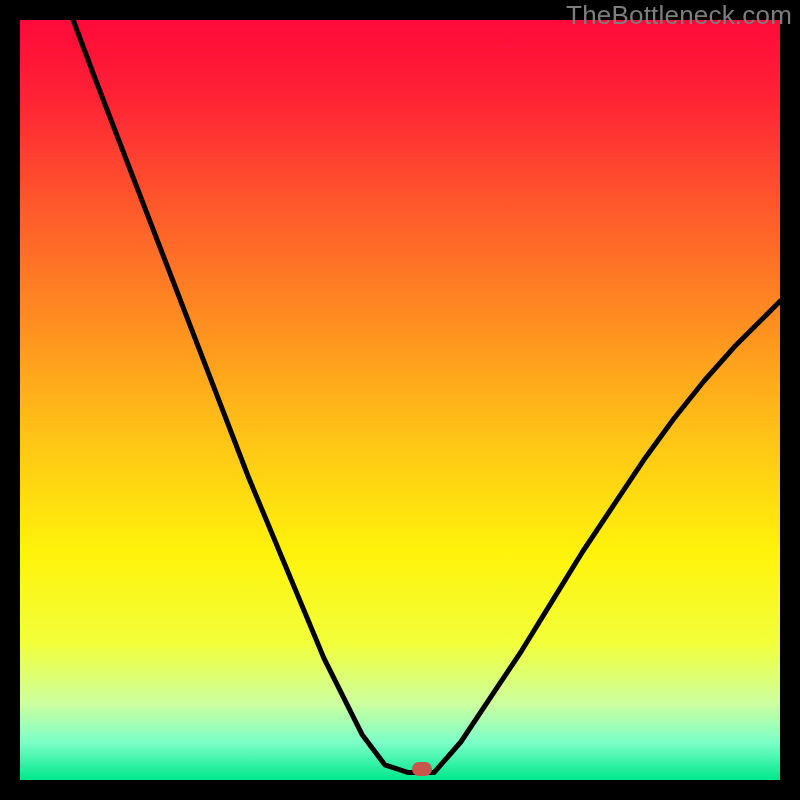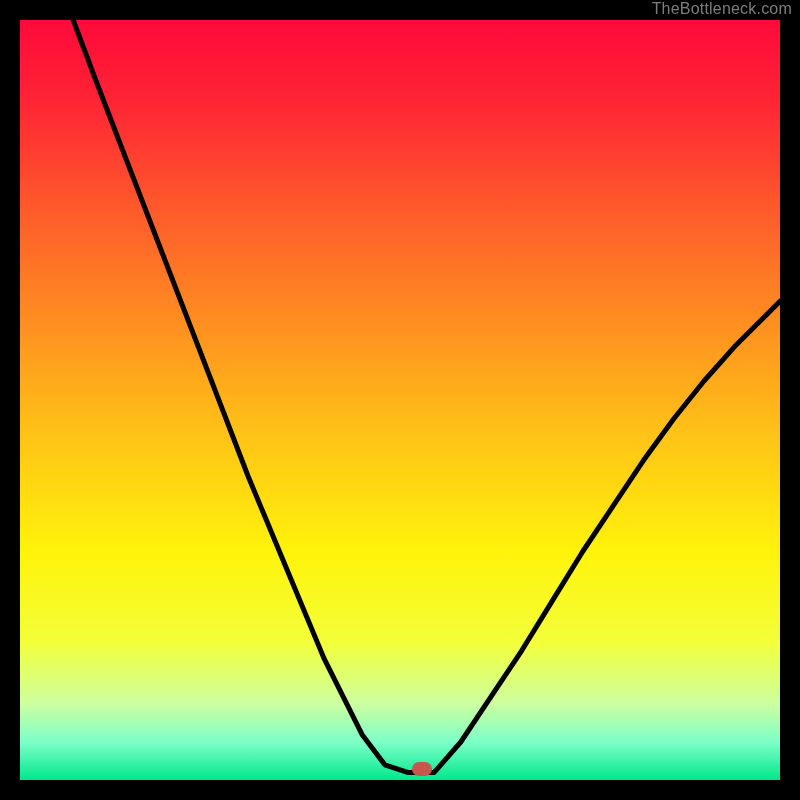--- a/index.html
+++ b/index.html
@@ -37,21 +37,21 @@
   .marker {
     position: absolute;
     background: #c8564b;
     border-radius: 8px;
   }
   .watermark {
     position: absolute;
     top: 0;
     right: 8px;
     font-family: Arial, Helvetica, sans-serif;
-    font-size: 16px;
+    font-size: 26px;
     color: #7d7d7d;
     font-weight: 500;
     letter-spacing: 0.2px;
   }
 </style>
 </head>
 <body>
 
 <div class="frame">
   <div class="plot">

